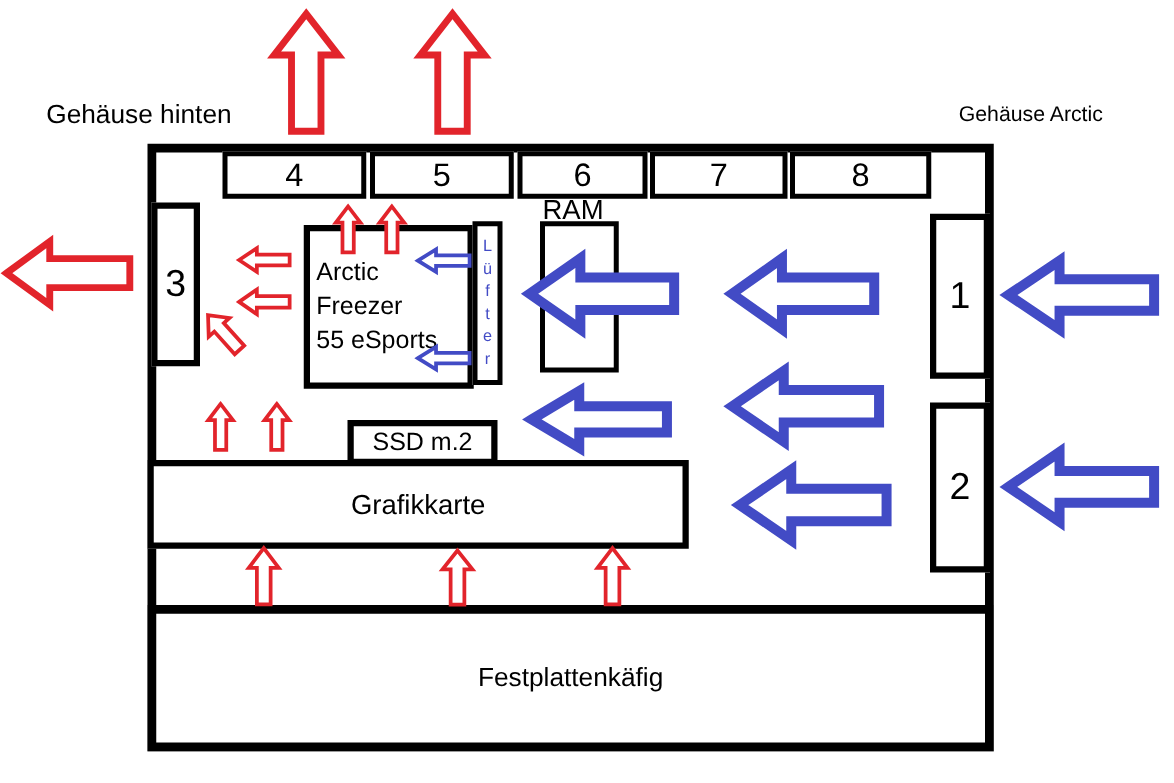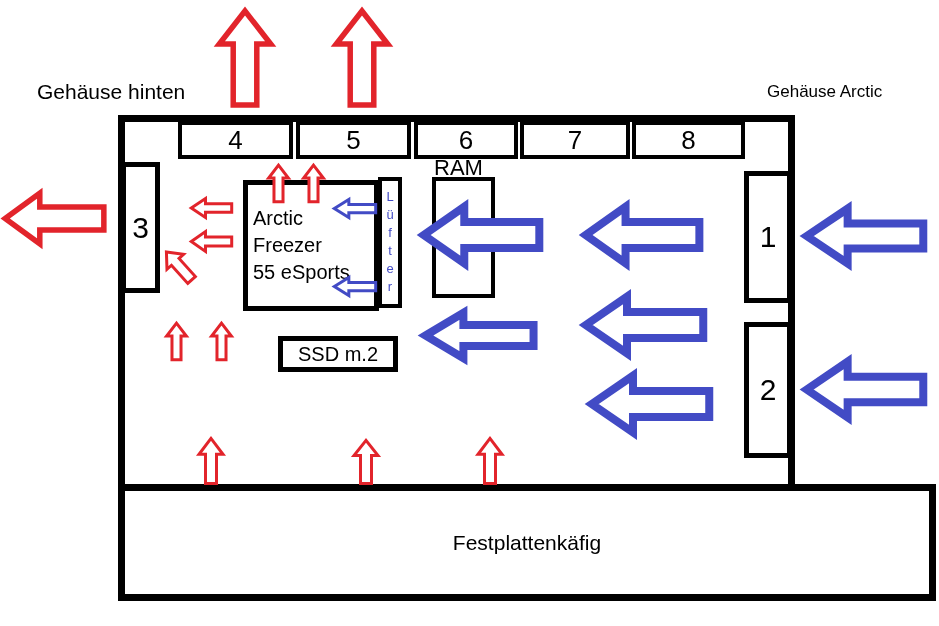--- a/index.html
+++ b/index.html
@@ -77,22 +77,25 @@
     <div style="font-size:20px;line-height:27px;">55 eSports</div>
   </div>
   <div class="abs box" style="left:378px;top:177px;width:24px;height:131px;border-width:4px;">
     <span class="vert">Lüfter</span>
   </div>
 
   <div class="abs box" style="left:278px;top:319px;width:120px;height:36px;margin-top:17px;">
     <span style="font-size:20px;">SSD m.2</span>
   </div>
 
-
-  <div class="abs box" style="left:118px;top:484px;width:818px;height:117px;border-width:7px;">
+  <div class="abs box" style="left:118px;top:368px;width:433px;height:71px;">
+    <span style="font-size:22px;">Grafikkarte</span>
+  </div>
+
+  <div class="abs box" style="left:118px;top:484px;width:677px;height:117px;border-width:7px;">
     <span style="font-size:21px;">Festplattenkäfig</span>
   </div>
 
   <div class="arw red med" style="left:215px;top:8px;width:60px;height:100px;">
     <svg viewBox="0 0 56 100" preserveAspectRatio="none">
         <path d="M28 3 L4 36 H17 V97 H39 V36 H52 Z"></path>
       </svg>
     </div>
   <div class="arw red med" style="left:332px;top:8px;width:60px;height:100px;">
     <svg viewBox="0 0 56 100" preserveAspectRatio="none">

